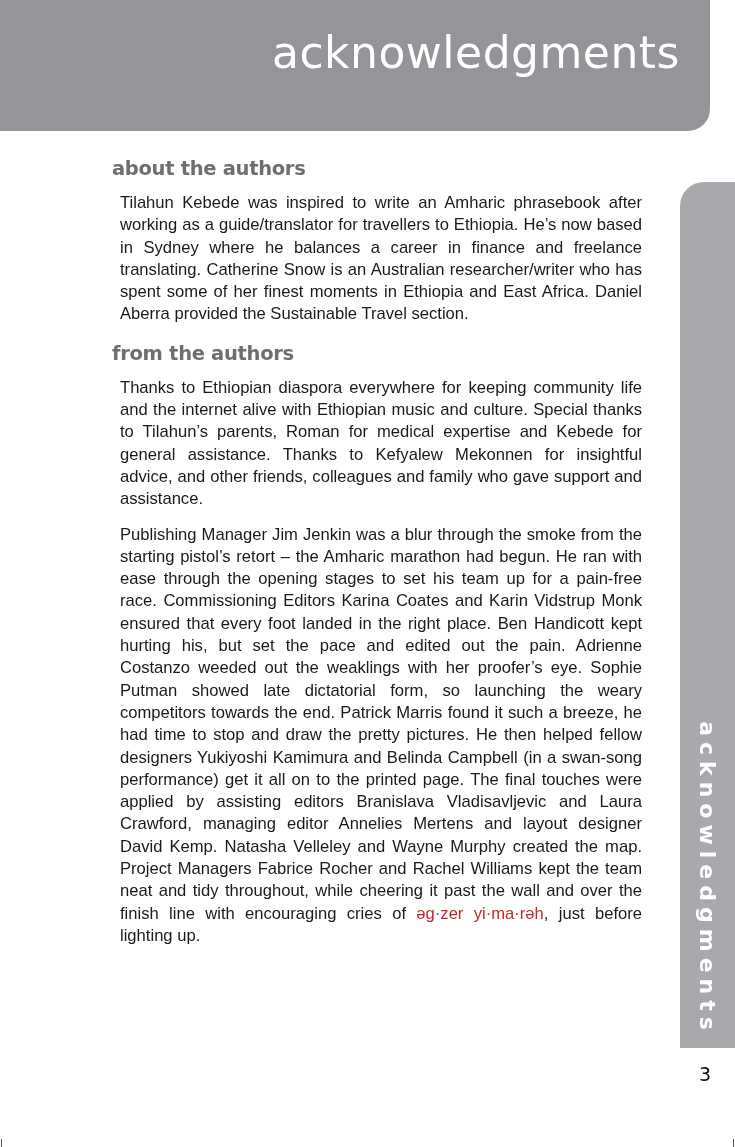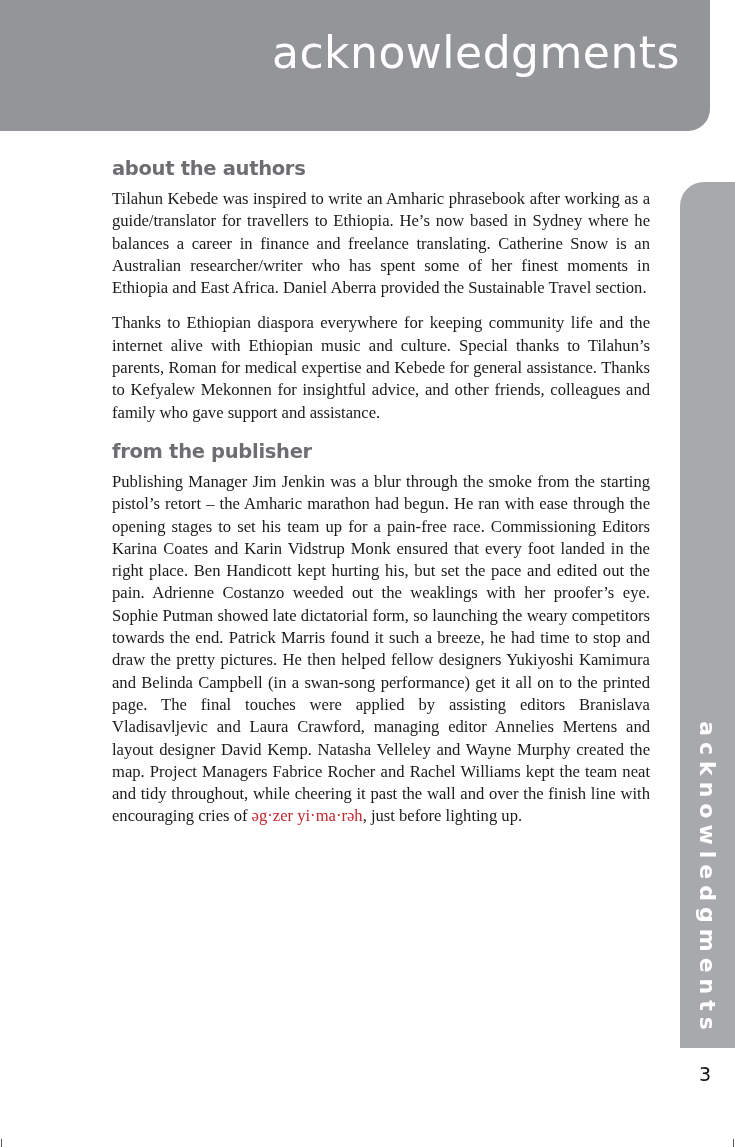--- a/index.html
+++ b/index.html
@@ -87,22 +87,22 @@
     .section-heading {
       margin: 0 0 4px 0;
       font-family: "DejaVu Sans", sans-serif;
       font-weight: bold;
       font-size: 19.5px;
       color: #6d6e71;
       letter-spacing: -0.3px;
       line-height: 30px;
     }
     .section-body {
-      margin: 0;
-      font-family: Liberation Serif, serif;
+      margin: 8px;
+      font-family: Liberation Sans, sans-serif;
       font-size: 16.6px;
       line-height: 22.3px;
       color: #1a1a1a;
       text-align: justify;
       hyphens: manual;
     }
     .phrase {
       color: #c1272d;
     }
     .crop-mark {
@@ -127,24 +127,24 @@
     <span>acknowledgments</span>
   </div>
 </div>
 
 <div class="content">
   <div class="section">
     <h2 class="section-heading">about the authors</h2>
     <p class="section-body">Tilahun Kebede was inspired to write an Amharic phrasebook after working as a guide/translator for travellers to Ethiopia. He’s now based in Sydney where he balances a career in finance and free­lance translating. Catherine Snow is an Australian researcher/writer who has spent some of her finest moments in Ethiopia and East Africa. Daniel Aberra provided the Sustainable Travel section.</p>
   </div>
   <div class="section">
+    <h2 class="section-heading">from the authors</h2>
     <p class="section-body">Thanks to Ethiopian diaspora everywhere for keeping community life and the internet alive with Ethiopian music and culture. Special thanks to Tilahun’s parents, Roman for medical expertise and Ke­bede for general assistance. Thanks to Kefyalew Mekonnen for in­sightful advice, and other friends, colleagues and family who gave support and assistance.</p>
   </div>
   <div class="section">
-    <h2 class="section-heading">from the publisher</h2>
     <p class="section-body"><span>Publishing Manager Jim Jenkin was a blur through the smoke from the starting pistol’s retort – the Amharic marathon had begun. He ran with ease through the opening stages to set his team up for a pain-free race. Commissioning Editors Karina Coates and Karin Vidstrup Monk ensured that every foot landed in the right place. Ben Handicott kept hurting his, but set the pace and edited out the pain. Adrienne Costanzo weeded out the weaklings with her proof­er’s eye. Sophie Putman showed late dictatorial form, so launch­ing the weary competitors towards the end. Patrick Marris found it such a breeze, he had time to stop and draw the pretty pictures. He then helped fellow designers Yukiyoshi Kamimura and Belinda Campbell (in a swan-song performance) get it all on to the printed page. The final touches were applied by assisting editors Branis­lava Vladisavljevic and Laura Crawford, managing editor Annelies Mertens and layout designer David Kemp. Natasha Velleley and Wayne Murphy created the map. Project Managers Fabrice Rocher and Rachel Williams kept the team neat and tidy throughout, while cheering it past the wall and over the finish line with encouraging cries of </span><span class="phrase">əg·zer yi·ma·rəh</span><span>, just before lighting up.</span></p>
   </div>
 </div>
 
 <div class="page-number">3</div>
 
 <div class="crop-mark left"></div>
 <div class="crop-mark right"></div>
 
 </body></html>

